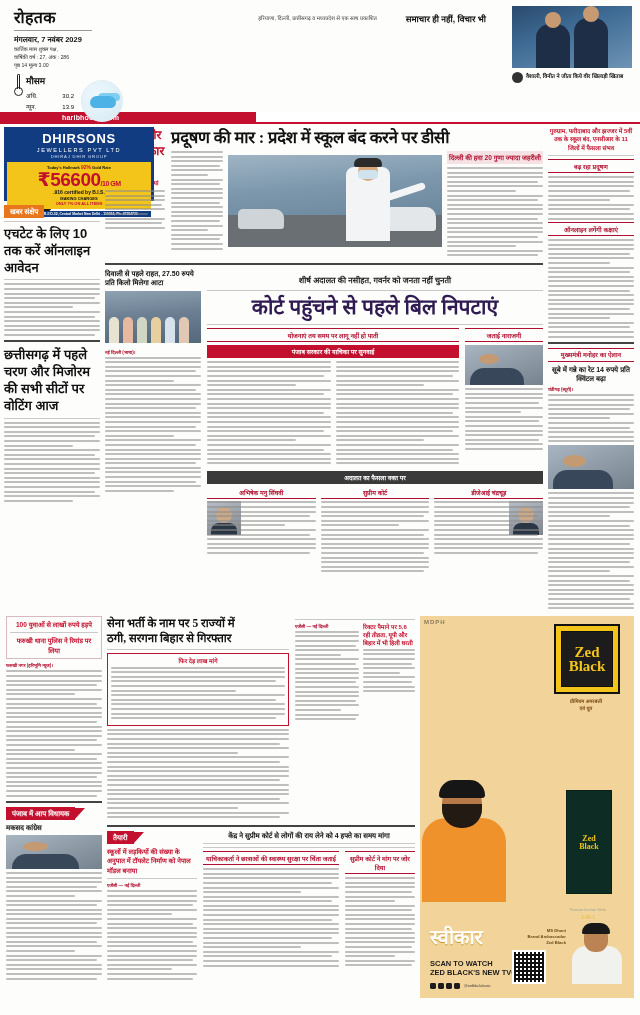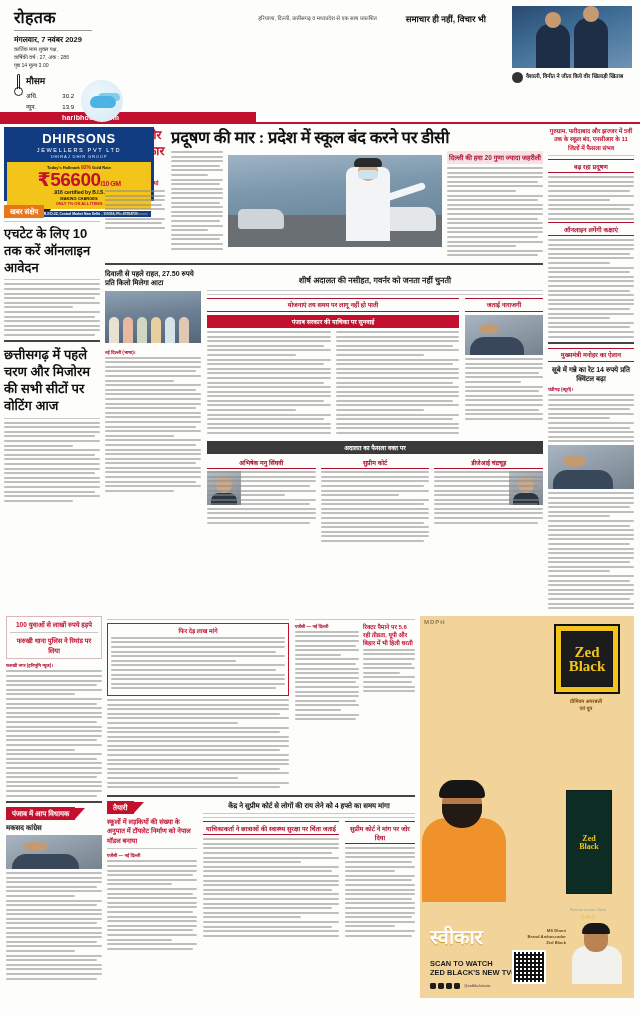--- a/index.html
+++ b/index.html
@@ -449,20 +449,21 @@
               <i></i>
               <i></i>
               <i></i>
             </div>
         </div>
 
         <div class="fill mega-wrap">
           <div class="mega-kicker">शीर्ष अदालत की नसीहत, गवर्नर को जनता नहीं चुनती</div>
           <div class="hr-thin"></div>
           <div class="mega-head">
+            <div>कोर्ट पहुंचने से पहले बिल निपटाएं</div>
           </div>
           <div class="hr-thin"></div>
 
           <div class="flex" style="gap:6px; margin-top:2px;">
             <div class="fill">
               <div class="panel-hd-line">योजनाएं तय समय पर लागू नहीं हो पाती</div>
               <div class="panel-hd-red" style="margin-top:3px">पंजाब सरकार की याचिका पर सुनवाई</div>
               <div class="flex" style="gap:5px;margin-top:3px">
                 <div class="fill lines">
                     <i></i>
@@ -766,20 +767,24 @@
           <i></i>
           <i></i>
           <i></i>
         </div>
     </div>
 
     <div class="fill" style="padding:0 5px">
 
       <div class="flex" style="gap:6px">
         <div class="fill">
+          <div class="hl-mid">
+            <div>सेना भर्ती के नाम पर 5 राज्यों में</div>
+            <div>ठगी, सरगना बिहार से गिरफ्तार</div>
+          </div>
           <div class="hr-thin"></div>
           <div class="box-red-out" style="margin-top:2px">
             <div class="mini-hd-red">फिर देड़ लाख मांगे</div>
             <div class="lines">
                 <i></i>
                 <i></i>
                 <i></i>
                 <i></i>
                 <i></i>
                 <i></i>

